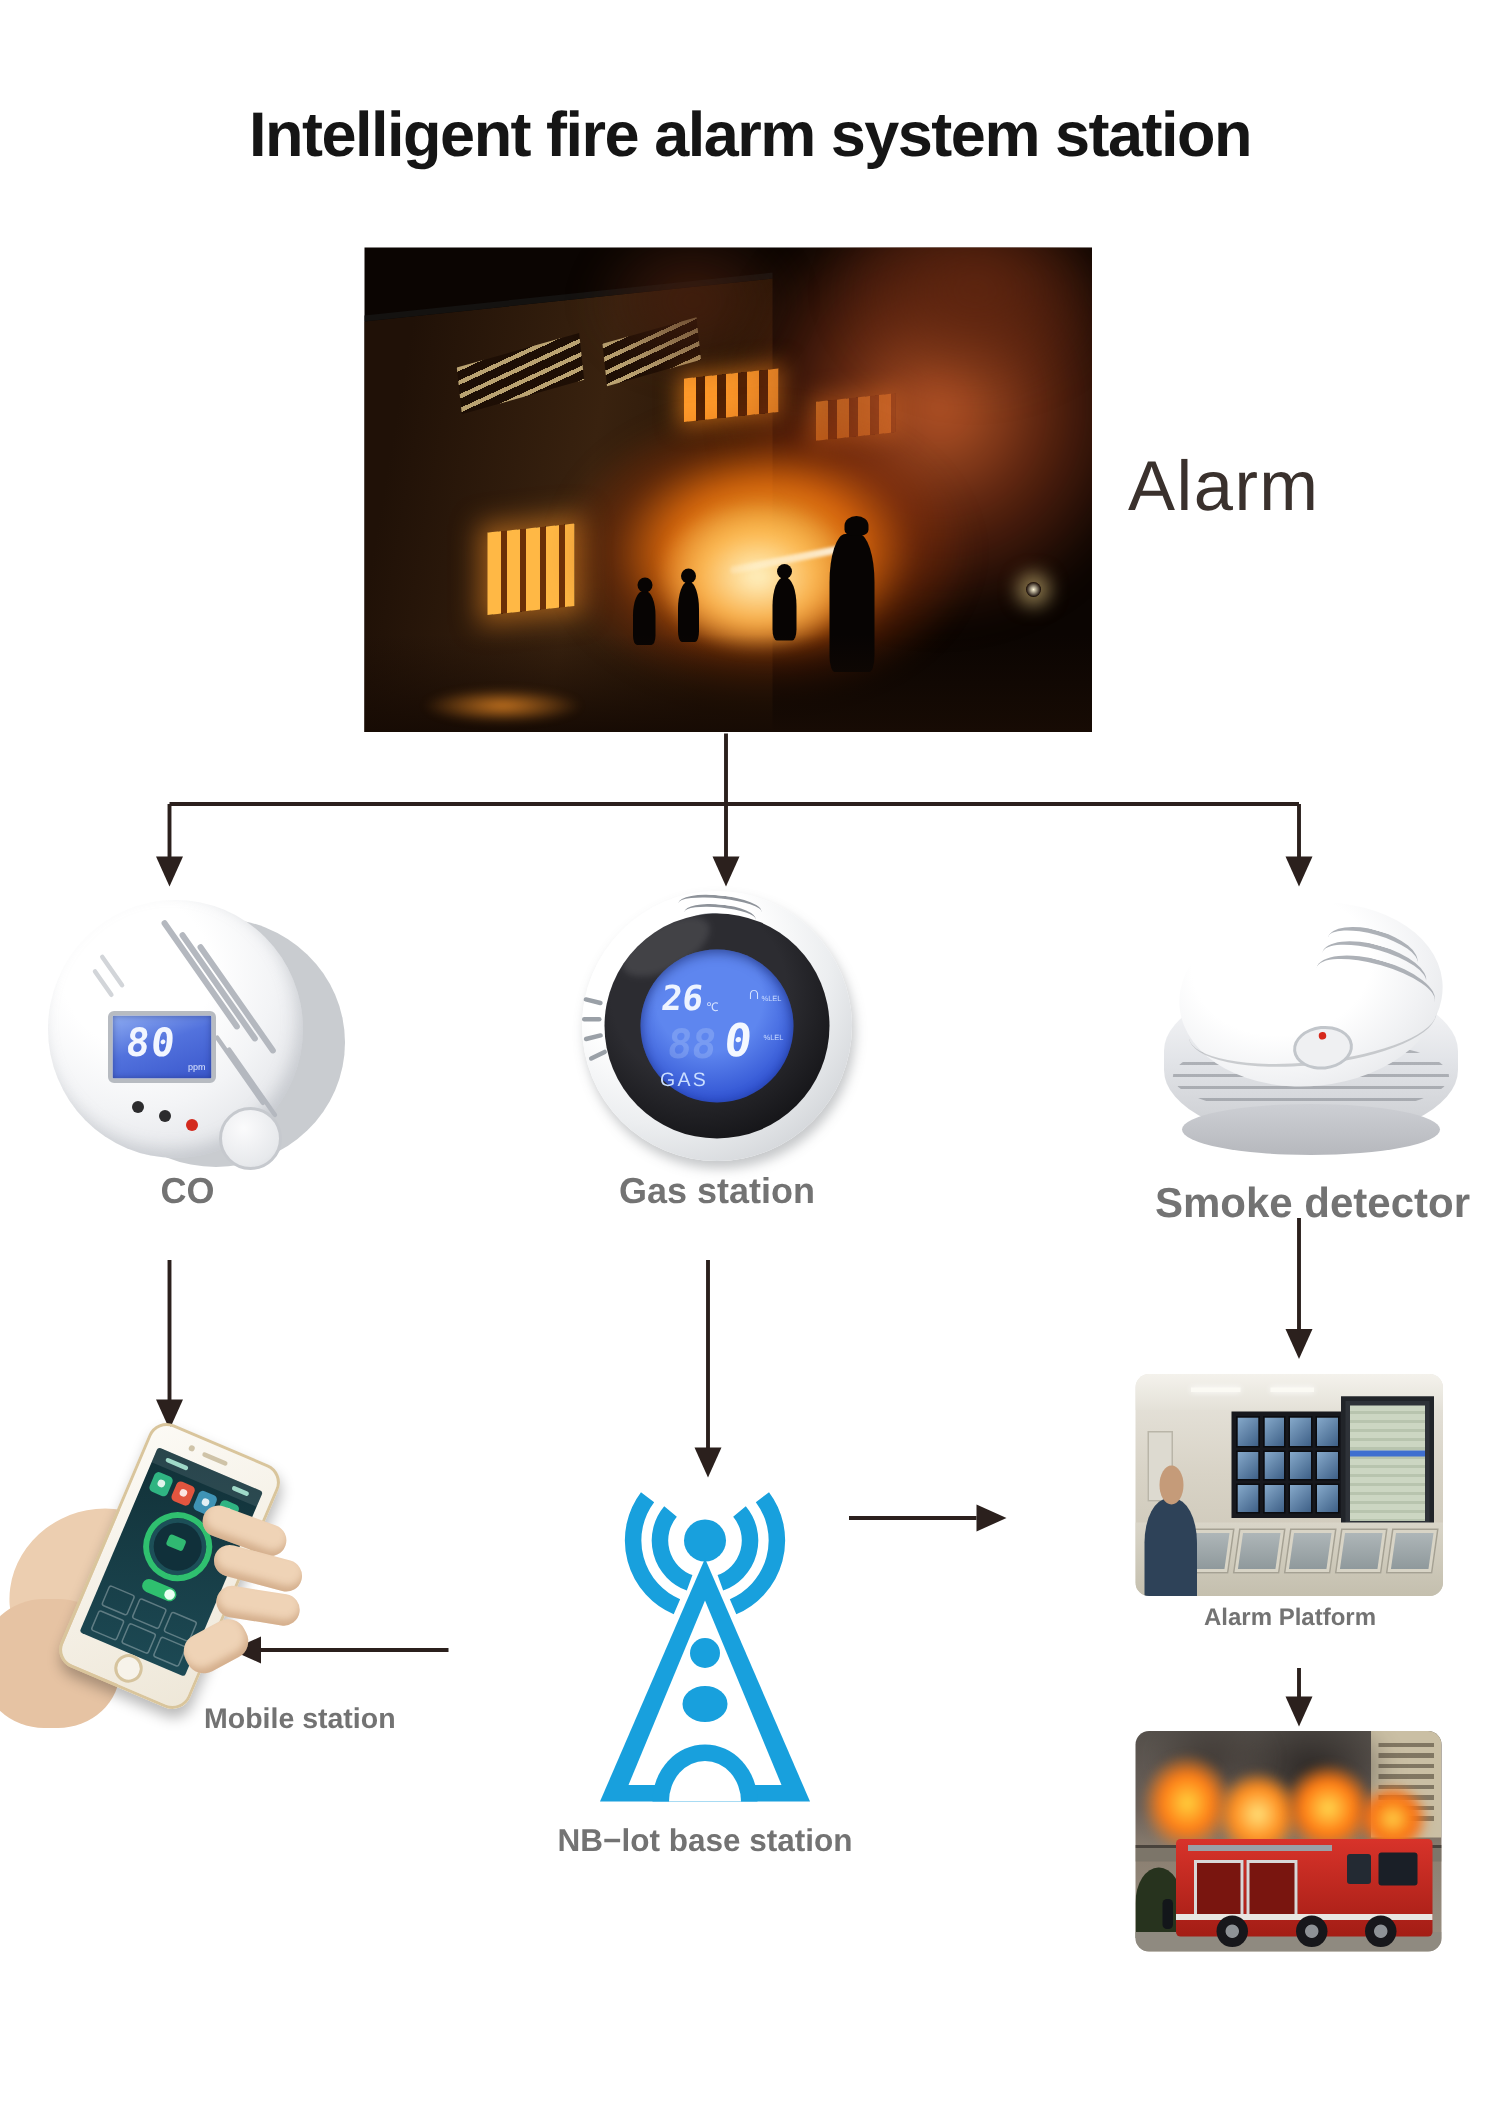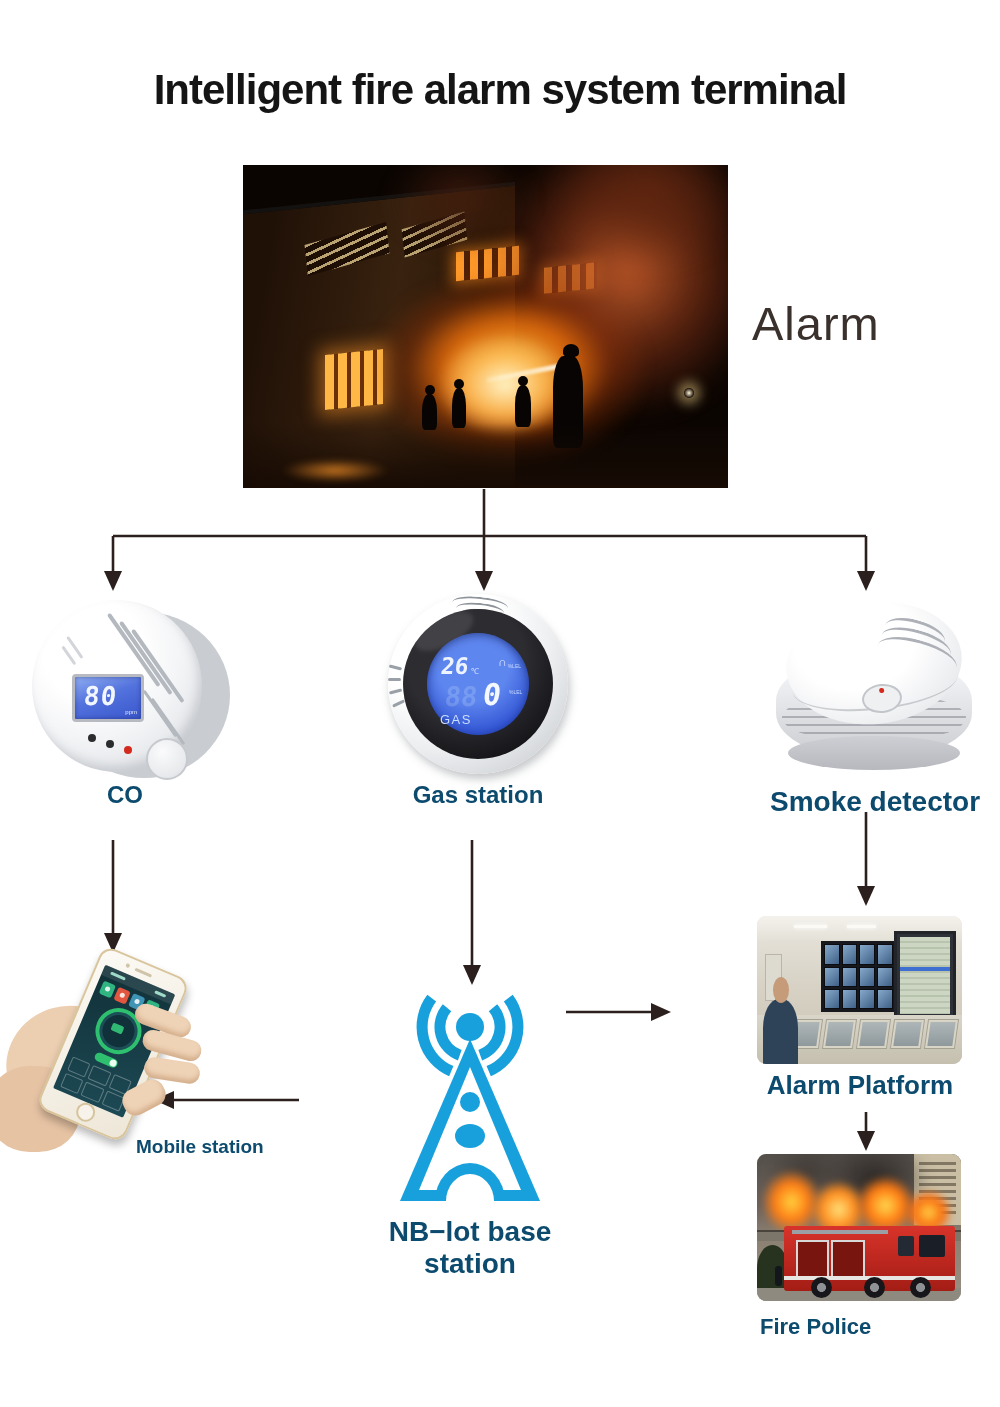--- a/index.html
+++ b/index.html
@@ -10,27 +10,27 @@
   .abs{position:absolute;}
 
   
   .page-title{
     left:0;top:66px;width:1000px;text-align:center;
     font-size:42px;font-weight:bold;letter-spacing:-1px;color:#151515;
   }
   .fire-caption{
     left:752px;top:296px;font-size:47px;font-weight:normal;color:#3a312d;letter-spacing:1px;
   }
-  .node-label{font-weight:bold;color:#0c4a6e;}
+  .node-label{font-weight:bold;color:#737373;}
   .label-co{left:55px;top:781px;width:140px;text-align:center;font-size:24px;}
   .label-gas{left:378px;top:781px;width:200px;text-align:center;font-size:24px;}
   .label-smoke{left:762px;top:786px;width:226px;text-align:center;font-size:28px;}
   .label-mobile{left:136px;top:1136px;font-size:19px;}
-  .label-nb{left:340px;top:1216px;width:260px;text-align:center;font-size:28px;}
-  .label-alarm{left:756px;top:1070px;width:208px;text-align:center;font-size:26px;}
+  .label-nb{left:340px;top:1216px;width:260px;text-align:center;font-size:21px;}
+  .label-alarm{left:756px;top:1070px;width:208px;text-align:center;font-size:16px;}
   .label-police{left:760px;top:1313px;font-size:22px;line-height:27px;}
 
   
   svg.arrows{left:0;top:0;pointer-events:none;}
   .arrow-line{stroke:#2b201d;stroke-width:2.6;fill:none;}
   .arrow-head{fill:#2b201d;stroke:none;}
 
   
   .photo{overflow:hidden;}
   .photo-fire{left:243px;top:165px;width:485px;height:323px;background:#0b0502;}
@@ -256,21 +256,21 @@
   .ft-wheel{position:absolute;bottom:-12%;width:21px;height:21px;border-radius:50%;
     background:radial-gradient(circle,#8e9296 0 28%,#17171b 32% 100%);}
   .ft-w1{left:16%;}
   .ft-w2{left:47%;}
   .ft-w3{left:74%;}
   .ft-fireman{left:9%;bottom:10%;width:7px;height:20px;background:#13161a;border-radius:3px;}
 </style>
 </head>
 <body>
 
-<div class="abs page-title">Intelligent fire alarm system terminal</div>
+<div class="abs page-title">Intelligent fire alarm system station</div>
 
 <div class="abs photo photo-fire">
   <div class="abs ff-building"></div>
   <div class="abs ff-vent ff-vent1"></div>
   <div class="abs ff-vent ff-vent2"></div>
   <div class="abs ff-winrow ff-win1"></div>
   <div class="abs ff-winrow ff-win2"></div>
   <div class="abs ff-winleft"></div>
   <div class="abs ff-smoke1"></div>
   <div class="abs ff-smoke2"></div>
@@ -488,14 +488,13 @@
     <div class="ft-bay ft-bay2"></div>
     <div class="ft-win"></div>
     <div class="ft-win2"></div>
     <div class="ft-stripe"></div>
     <div class="ft-wheel ft-w1"></div>
     <div class="ft-wheel ft-w2"></div>
     <div class="ft-wheel ft-w3"></div>
   </div>
 </div>
 <div class="abs node-label label-police">
-  <div>Fire Police</div>
 </div>
 
 </body></html>

